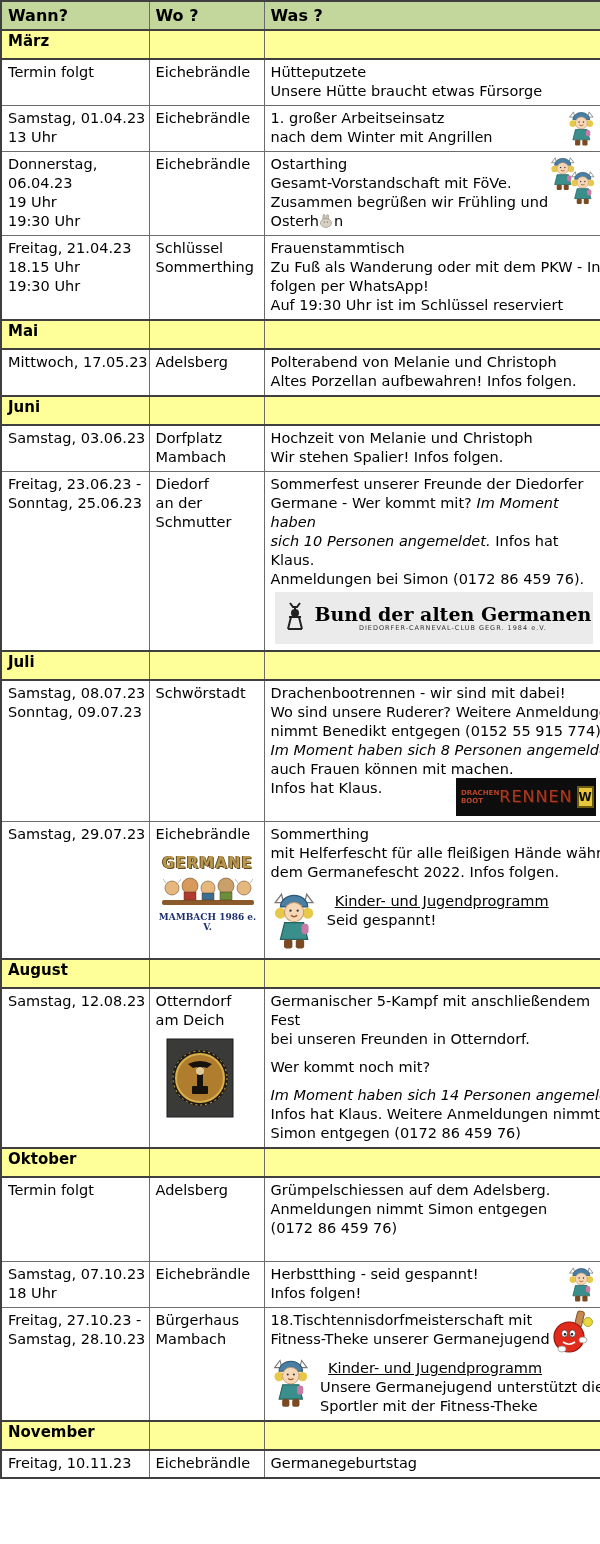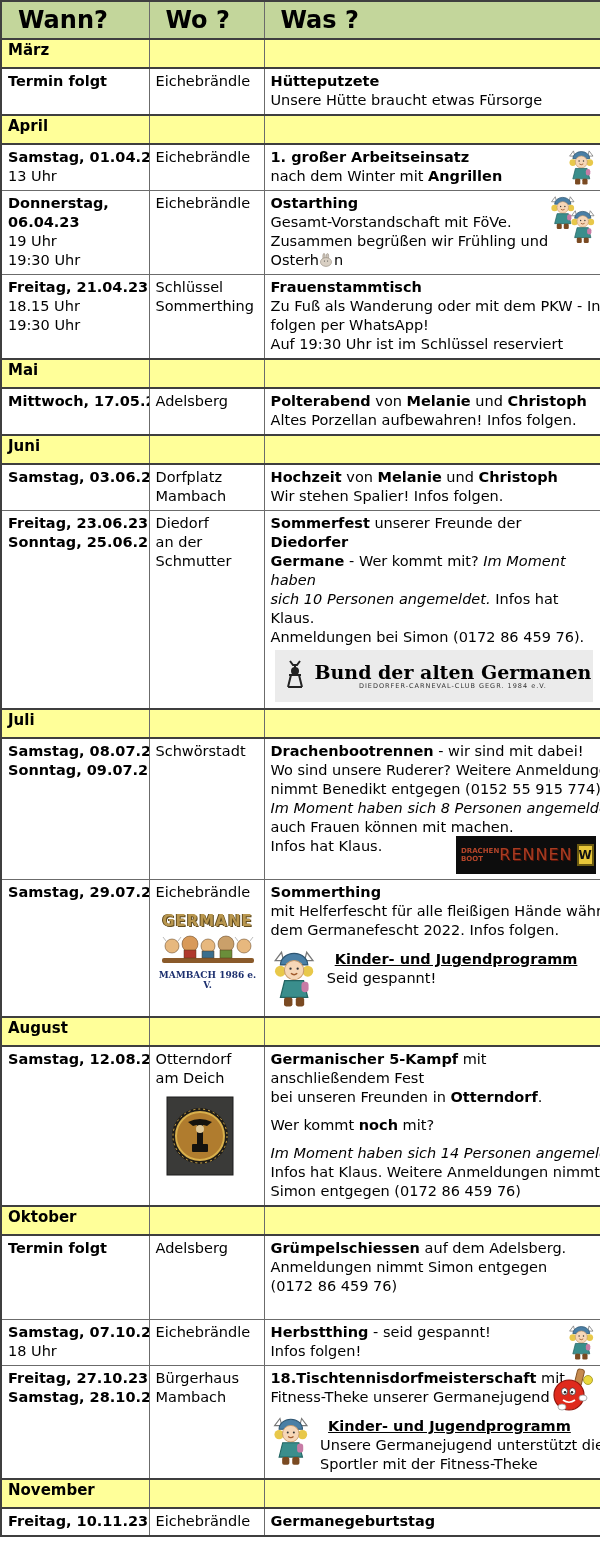--- a/index.html
+++ b/index.html
@@ -7,27 +7,27 @@
     --month-bg:#ffff99;
     --border-dark:#3f3f3f;
     --border-mid:#6b6b6b;
     --text:#000000;
   }
   html,body{margin:0;padding:0;background:#fff;}
   body{width:600px;font-family:"DejaVu Sans","Liberation Sans",sans-serif;color:var(--text);}
   table.cal{width:600px;border-collapse:collapse;table-layout:fixed;border:2px solid var(--border-dark);}
   col.c1{width:148px;} col.c2{width:115px;} col.c3{width:337px;}
   th,td{border:1px solid var(--border-mid);vertical-align:top;padding:3px 6px 4px 6px;overflow:hidden;}
-  th{background:var(--header-bg);text-align:left;font-size:24px;font-weight:600;padding:4px 16px;border-bottom:2px solid var(--border-dark);}
+  th{background:var(--header-bg);text-align:left;font-size:16px;font-weight:600;padding:4px 6px;border-bottom:2px solid var(--border-dark);}
   tr.month td{background:var(--month-bg);font-weight:bold;font-size:15px;border-top:2px solid var(--border-dark);border-bottom:2px solid var(--border-dark);height:22px;padding-top:1px;}
   tr.event td{font-size:14.5px;}
   .line{line-height:19px;min-height:19px;white-space:nowrap;}
   .line.wrap{white-space:normal;}
   .line.gap{margin-top:9px;}
-  .seg.b{font-weight:bold;}
+  .seg.b{font-weight:normal;}
   .seg.i{font-style:italic;}
   .seg.u{text-decoration:underline;margin-left:8px;}
   td.was-cell{position:relative;}
   td.wo-cell{position:relative;}
   .right-icon{position:absolute;top:2px;right:4px;}
   .right-icon.duo svg:last-child{margin-left:-8px;margin-top:14px;}
   .right-icon.duo{display:flex;align-items:flex-start;}
   .sub-block{display:flex;align-items:flex-start;margin-top:6px;}
   .sub-block .sub-icon{flex:0 0 auto;margin-right:10px;}
   .sub-lines{padding-top:4px;}
@@ -75,25 +75,20 @@
           <div class="line"><span class="seg b">Termin folgt</span></div>
         </td>
         <td class="wo-cell">
           <div class="line">Eichebrändle</div>
         </td>
         <td class="was-cell">
           <div class="line"><span class="seg b">Hütteputzete</span></div>
           <div class="line"><span class="seg">Unsere Hütte braucht etwas Fürsorge</span></div>
         </td>
       </tr>
-      <tr class="month">
-        <td>April</td>
-        <td></td>
-        <td></td>
-      </tr>
       <tr class="event">
         <td class="wann-cell">
           <div class="line"><span class="seg b">Samstag, 01.04.23</span></div>
           <div class="line"><span class="seg">13 Uhr</span></div>
         </td>
         <td class="wo-cell">
           <div class="line">Eichebrändle</div>
         </td>
         <td class="was-cell">
           <div class="line"><span class="seg b">1. großer Arbeitseinsatz</span></div>

